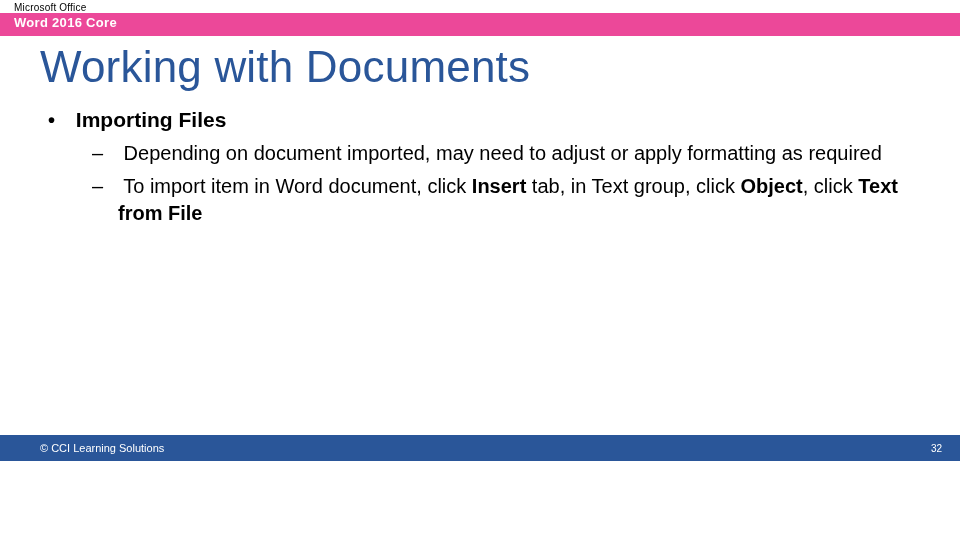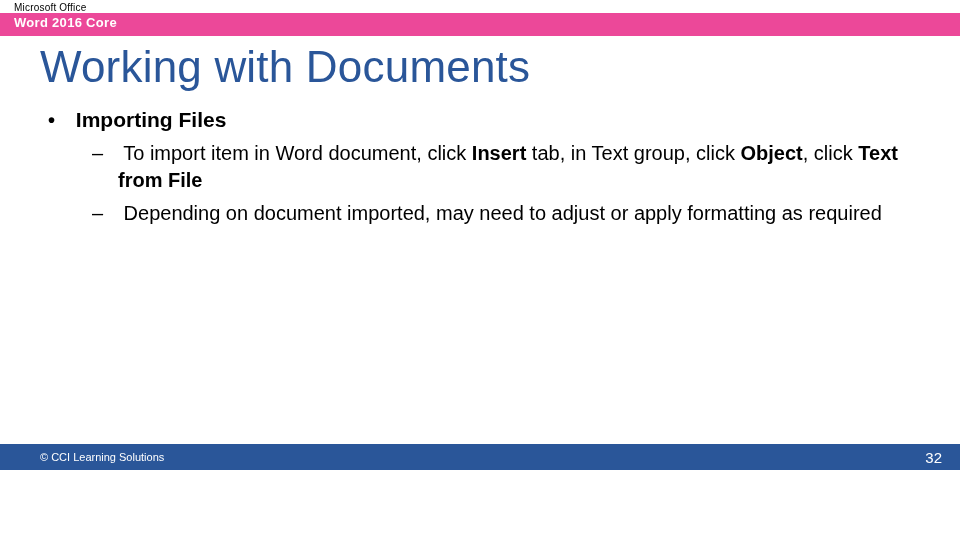--- a/index.html
+++ b/index.html
@@ -63,53 +63,53 @@
     padding-left: 26px;
     margin-left: 22px;
     font-weight: 400;
     font-size: 20px;
     margin-bottom: 6px;
   }
   .b { font-weight: 700; }
 
   .footer {
     position: absolute;
-    left: 0; right: 0; bottom: 4px;
+    left: 0; right: 0; bottom: 13px;
     height: 26px;
     background: #2a5699;
     color: #fff;
     display: flex;
     align-items: center;
     justify-content: space-between;
     padding: 0 18px 0 40px;
     font-size: 11px;
   }
-  .footer .page { font-size: 15px; }
+  .footer .page { font-size: 10px; }
 </style>
 </head>
 <body>
 <div class="slide">
 
   <div class="header">
     <div class="header-top">Microsoft Office</div>
     <div class="header-band">Word 2016 Core</div>
   </div>
 
   <h1 class="title">Working with Documents</h1>
 
   <div class="content">
     <ul class="lvl1">
       <li>
         <span>Importing Files</span>
         <ul class="lvl2">
           <li>
-            <span>To import item in Word document, click </span><span class="b">Insert</span><span> tab, in Text group, click </span><span class="b">Object</span><span>, click </span><span class="b">Text from File</span>
+            <span>Depending on document imported, may need to adjust or apply formatting as required</span>
           </li>
           <li>
-            <span>Depending on document imported, may need to adjust or apply formatting as required</span>
+            <span>To import item in Word document, click </span><span class="b">Insert</span><span> tab, in Text group, click </span><span class="b">Object</span><span>, click </span><span class="b">Text from File</span>
           </li>
         </ul>
       </li>
     </ul>
   </div>
 
   <div class="footer">
     <span>© CCI Learning Solutions</span>
     <span class="page">32</span>
   </div>

